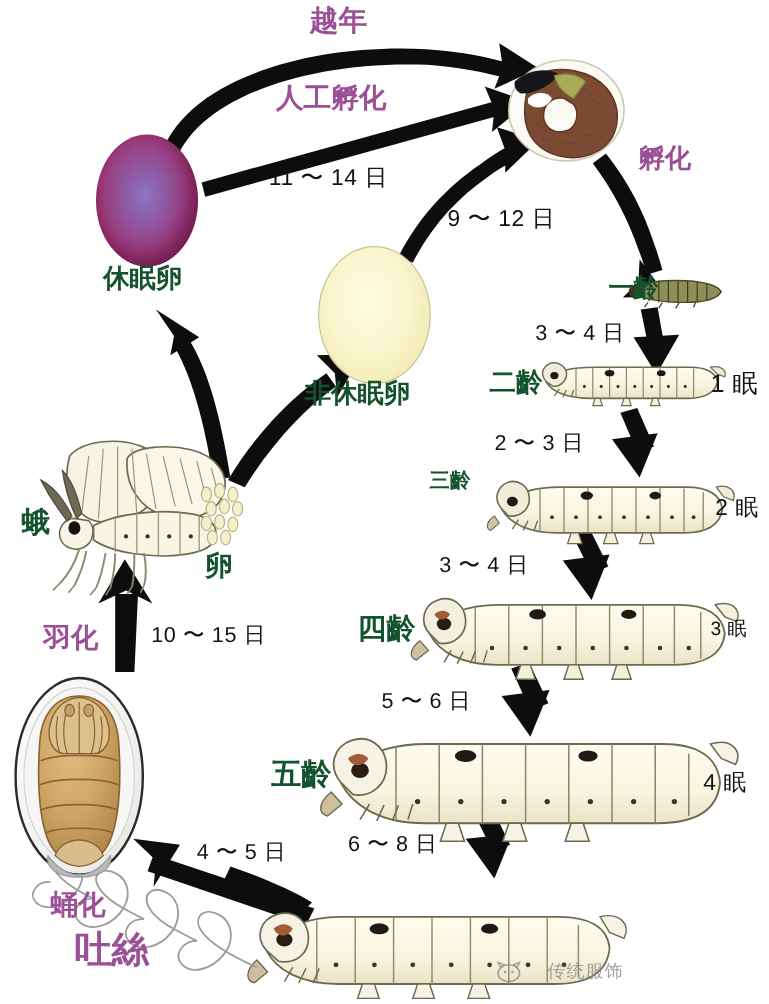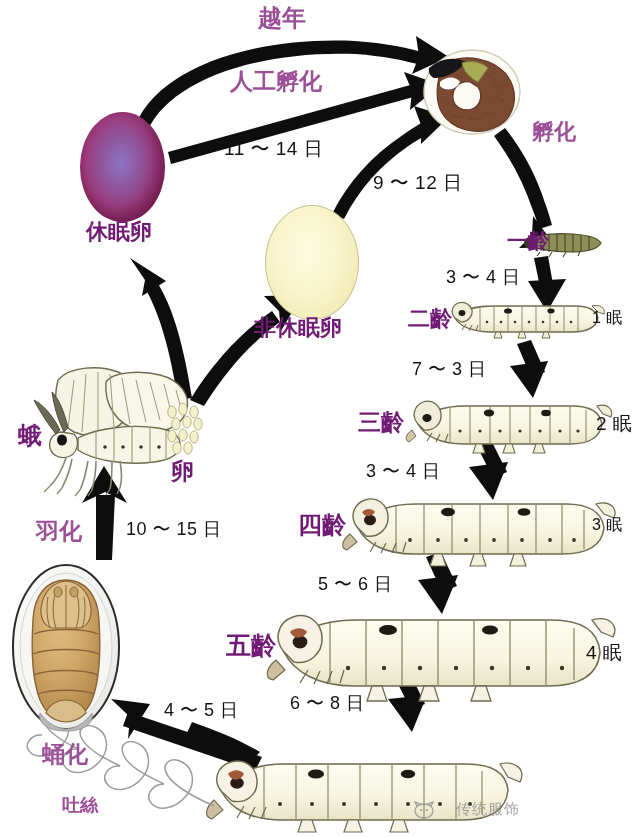--- a/index.html
+++ b/index.html
@@ -6,21 +6,21 @@
   html,body{margin:0;padding:0;background:#ffffff;}
   body{
     font-family:"Liberation Sans","DejaVu Sans",sans-serif;
     width:641px;height:837px;position:relative;overflow:hidden;
     -webkit-font-smoothing:antialiased;
   }
   #stage{position:absolute;left:0;top:0;width:532px;height:837px;background:#fff;}
 
   
   .lbl{position:absolute;white-space:nowrap;line-height:1;}
-  .stage-label{color:#701a75;font-weight:700;}
+  .stage-label{color:#14532d;font-weight:700;}
   .proc-label{color:#9b4f96;font-weight:700;}
   .days{color:#121212;font-weight:500;letter-spacing:.5px;}
   .molt{color:#121212;font-weight:500;letter-spacing:.5px;}
 
   
   .layer{position:absolute;left:0;top:0;width:641px;height:837px;overflow:visible;}
   .arrow{fill:#0d0d0d;}
 
   
   .egg{position:absolute;border-radius:50%;}
@@ -431,59 +431,59 @@
   <div class="lbl proc-label" style="left:258px;top:6px;font-size:24px;">越年</div>
 
   <div class="lbl proc-label" style="left:230px;top:70px;font-size:23px;">人工孵化</div>
 
   <div class="lbl proc-label" style="left:532px;top:121px;font-size:22px;">孵化</div>
 
   <div class="lbl proc-label" style="left:36px;top:520px;font-size:23px;">羽化</div>
 
   <div class="lbl proc-label" style="left:42px;top:743px;font-size:23px;">蛹化</div>
 
-  <div class="lbl proc-label" style="left:62px;top:796px;font-size:18px;">吐絲</div>
+  <div class="lbl proc-label" style="left:62px;top:776px;font-size:31px;">吐絲</div>
 
   <div class="lbl stage-label" style="left:86px;top:221px;font-size:22px;">休眠卵</div>
 
   <div class="lbl stage-label" style="left:254px;top:317px;font-size:22px;">非休眠卵</div>
 
   <div class="lbl stage-label" style="left:462px;top:230px;font-size:21px;margin-left:45px;">一齡</div>
 
   <div class="lbl stage-label" style="left:408px;top:308px;font-size:22px;">二齡</div>
 
-  <div class="lbl stage-label" style="left:358px;top:411px;font-size:23px;">三齡</div>
+  <div class="lbl stage-label" style="left:358px;top:392px;font-size:17px;">三齡</div>
 
   <div class="lbl stage-label" style="left:298px;top:513px;font-size:24px;">四齡</div>
 
   <div class="lbl stage-label" style="left:226px;top:633px;font-size:25px;">五齡</div>
 
   <div class="lbl stage-label" style="left:18px;top:424px;font-size:24px;">蛾</div>
 
   <div class="lbl stage-label" style="left:171px;top:460px;font-size:23px;">卵</div>
 
   <div class="lbl days" style="left:224px;top:139px;font-size:19px;text-align:center;">11 〜 14 日</div>
 
   <div class="lbl days" style="left:373px;top:173px;font-size:19px;">9 〜 12 日</div>
 
   <div class="lbl days" style="left:446px;top:268px;font-size:18px;">3 〜 4 日</div>
 
-  <div class="lbl days" style="left:412px;top:360px;font-size:18px;">7 〜 3 日</div>
+  <div class="lbl days" style="left:412px;top:360px;font-size:18px;">2 〜 3 日</div>
 
   <div class="lbl days" style="left:366px;top:462px;font-size:18px;">3 〜 4 日</div>
 
   <div class="lbl days" style="left:318px;top:575px;font-size:18px;">5 〜 6 日</div>
 
   <div class="lbl days" style="left:290px;top:694px;font-size:18px;">6 〜 8 日</div>
 
   <div class="lbl days" style="left:164px;top:701px;font-size:18px;">4 〜 5 日</div>
 
   <div class="lbl days" style="left:126px;top:520px;font-size:18px;">10 〜 15 日</div>
 
-  <div class="lbl molt" style="left:592px;top:310px;font-size:16px;">1 眠</div>
+  <div class="lbl molt" style="left:592px;top:310px;font-size:21px;">1 眠</div>
 
   <div class="lbl molt" style="left:596px;top:414px;font-size:19px;">2 眠</div>
 
   <div class="lbl molt" style="left:592px;top:517px;font-size:16px;">3 眠</div>
 
   <div class="lbl molt" style="left:586px;top:643px;font-size:19px;">4 眠</div>
 
   <div id="watermark">
     <svg width="22" height="18" viewBox="0 0 22 18">
       <ellipse cx="11" cy="10" rx="9" ry="7" fill="none" stroke="#8a8a8a" stroke-width="1.3"></ellipse>

